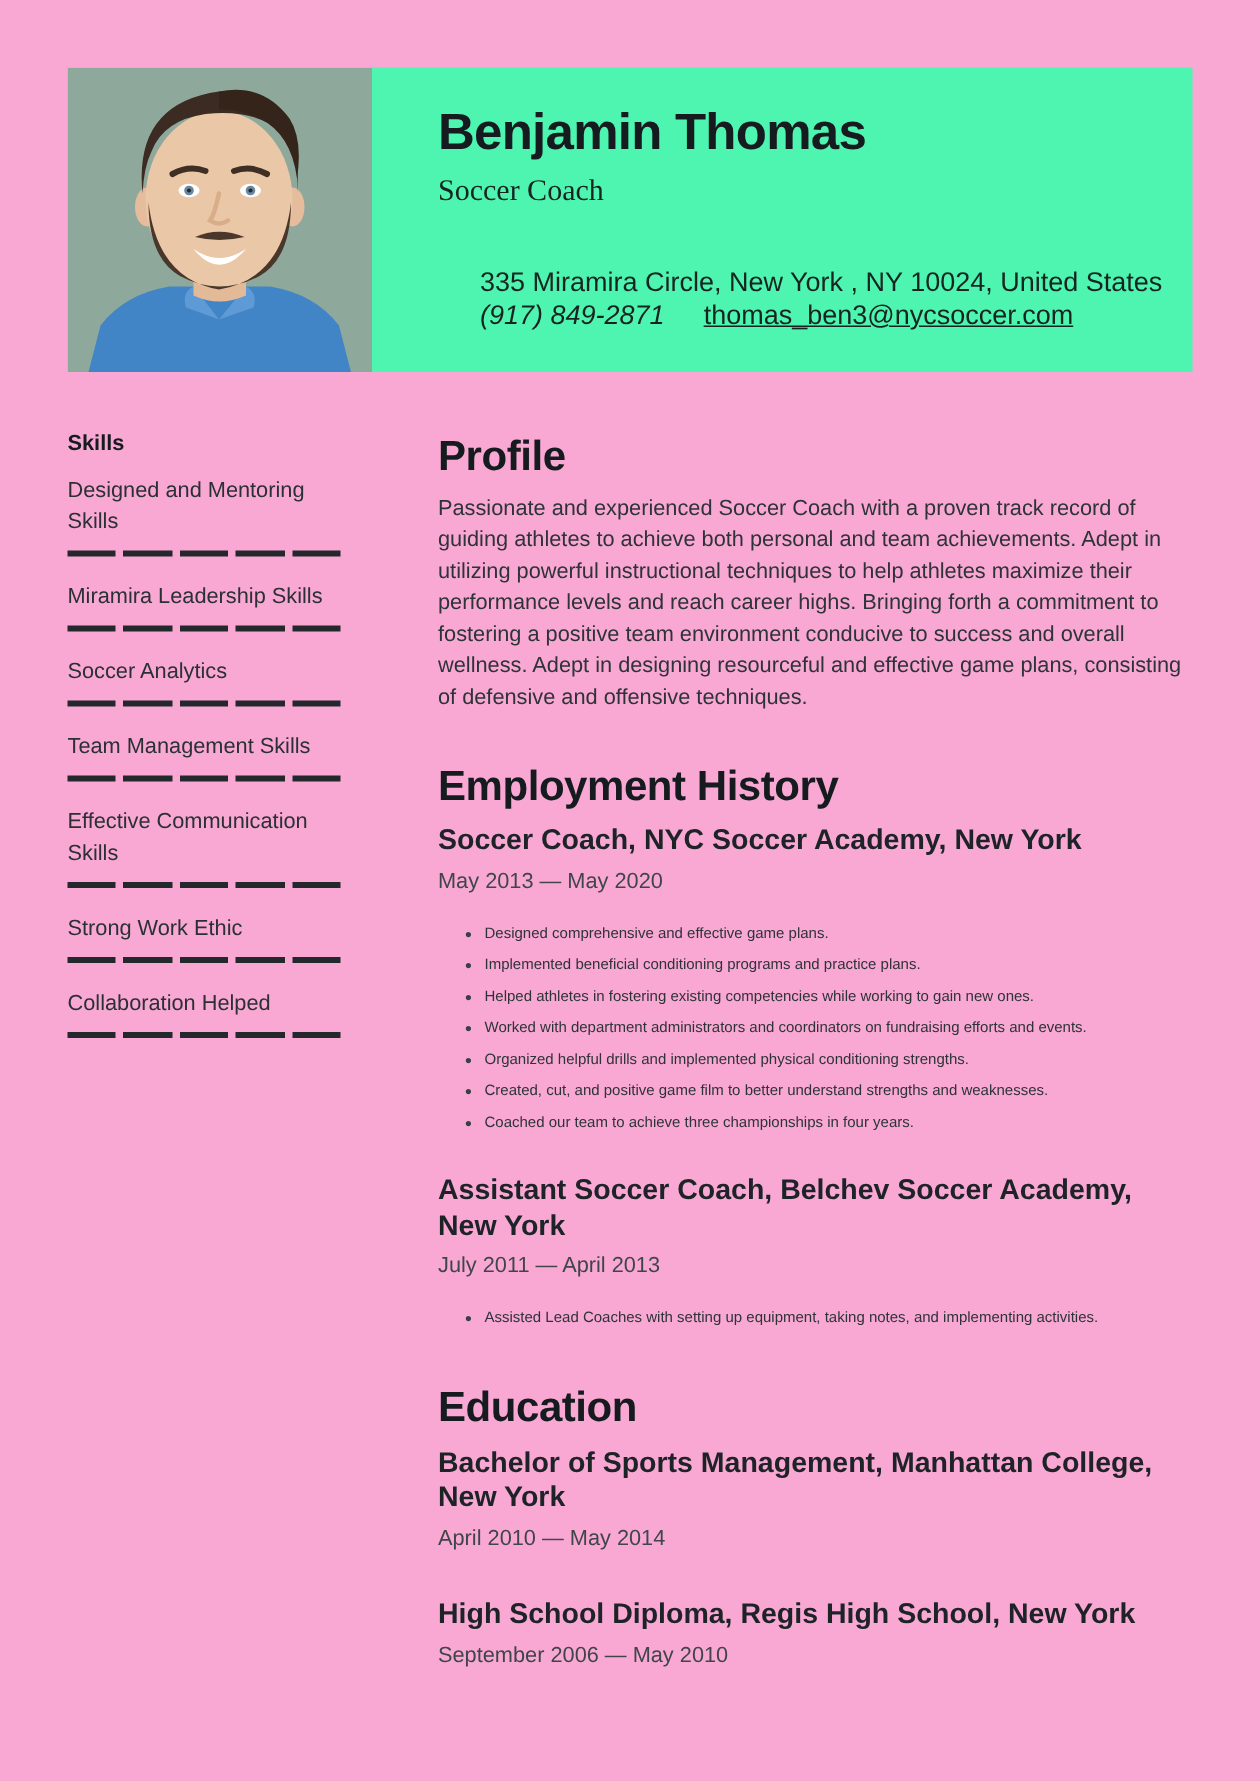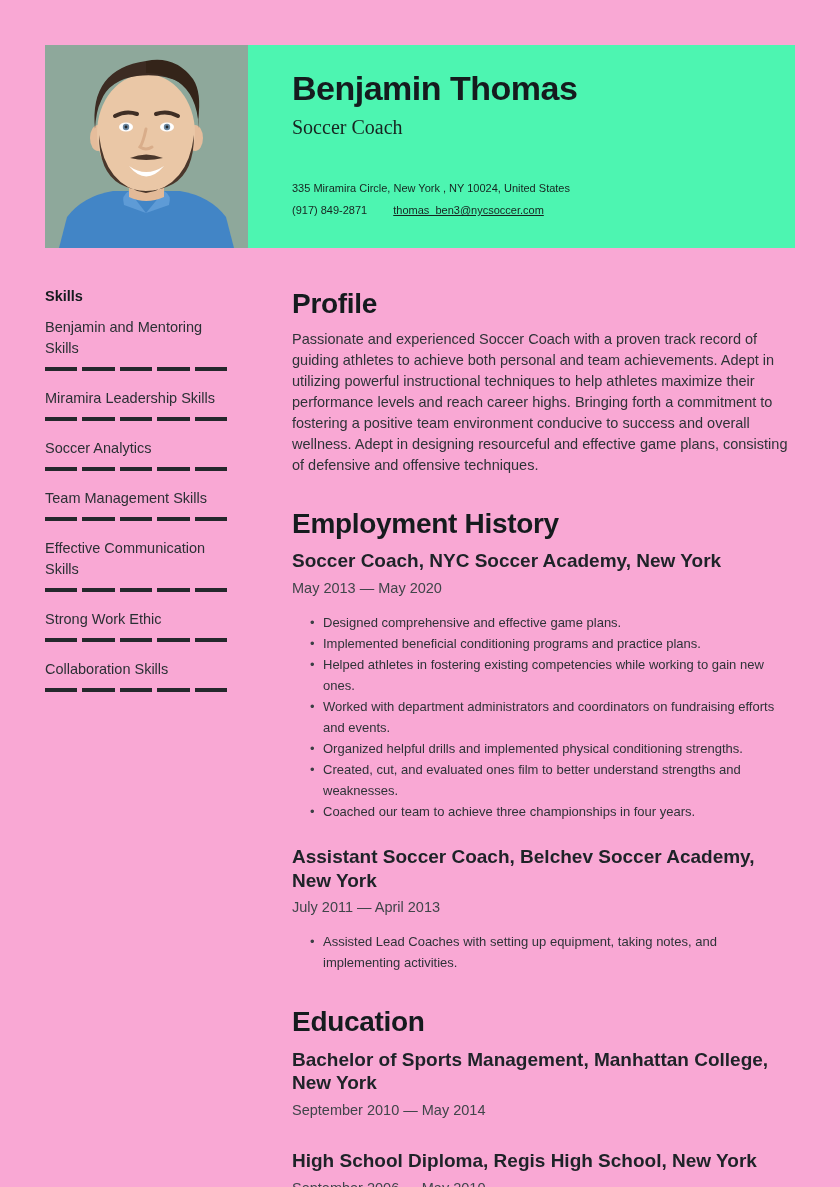--- a/index.html
+++ b/index.html
@@ -30,23 +30,23 @@
     letter-spacing:-0.5px;
     color:var(--text-dark,#151b1e);
   }
   .jobrole{
     margin:7px 0 0 0;
     font-size:20px;line-height:1.25;
     font-weight:400;
     color:#172420;
     font-family:Liberation Serif, serif;
   }
-  .contact{margin-top:37px;font-size:11px;line-height:22px;color:#172420;}
+  .contact{margin-top:37px;font-size:18px;line-height:22px;color:#172420;margin-left:28px;}
   .contact-row2{display:flex;align-items:baseline;}
-  .contact-row2 .phone{margin-right:26px;}
+  .contact-row2 .phone{margin-right:26px;font-style:italic;}
   .email-link{color:#172420;text-decoration:underline;cursor:pointer;}
   
   .columns{display:flex;margin-top:40px;}
   .sidebar{width:182px;flex:none;margin-right:65px;}
   .main{flex:1;min-width:0;}
   
   .skills-heading{
     margin:0 0 13px 0;
     font-size:14.5px;font-weight:700;
     color:var(--text-dark,#151b1e);
@@ -82,21 +82,21 @@
   }
   .job-dates{margin-top:6px;font-size:14.5px;line-height:1.3;color:#40454a;}
   .job-bullets{
     list-style:none;
     margin:14px 0 0 0;
     padding:0 0 0 18px;
   }
   .job-bullets li{
     position:relative;
     padding-left:13px;
-    font-size:13px;line-height:21px;
+    font-size:10px;line-height:21px;
     color:#2e3338;
   }
   .job-bullets li::before{
     content:"•";
     position:absolute;left:0;top:0;
     color:#3a3f44;font-size:13px;
   }
   .education-section{margin-top:33px;}
   .edu-entry + .edu-entry{margin-top:29px;}
 </style>
@@ -155,21 +155,21 @@
       </div>
     </div>
   </div>
 
   <div class="columns">
 
     <div class="sidebar">
       <h3 class="skills-heading">Skills</h3>
       <div id="skills-list">
   <div class="skill-item">
-    <div class="skill-label">Benjamin and Mentoring Skills</div>
+    <div class="skill-label">Designed and Mentoring Skills</div>
     <div class="skill-bar">
               <span class="seg"></span>
               <span class="seg"></span>
               <span class="seg"></span>
               <span class="seg"></span>
               <span class="seg"></span>
             </div>
   </div>
 
   <div class="skill-item">
@@ -221,21 +221,21 @@
     <div class="skill-bar">
               <span class="seg"></span>
               <span class="seg"></span>
               <span class="seg"></span>
               <span class="seg"></span>
               <span class="seg"></span>
             </div>
   </div>
 
   <div class="skill-item">
-    <div class="skill-label">Collaboration Skills</div>
+    <div class="skill-label">Collaboration Helped</div>
     <div class="skill-bar">
               <span class="seg"></span>
               <span class="seg"></span>
               <span class="seg"></span>
               <span class="seg"></span>
               <span class="seg"></span>
             </div>
   </div>
 </div>
     </div>
@@ -252,41 +252,41 @@
         <div id="jobs-list">
   <div class="job-entry">
     <h4 class="job-title">Soccer Coach, NYC Soccer Academy, New York</h4>
     <div class="job-dates">May 2013 — May 2020</div>
     <ul class="job-bullets">
                 <li>Designed comprehensive and effective game plans.</li>
                 <li>Implemented beneficial conditioning programs and practice plans.</li>
                 <li>Helped athletes in fostering existing competencies while working to gain new ones.</li>
                 <li>Worked with department administrators and coordinators on fundraising efforts and events.</li>
                 <li>Organized helpful drills and implemented physical conditioning strengths.</li>
-                <li>Created, cut, and evaluated ones film to better understand strengths and weaknesses.</li>
+                <li>Created, cut, and positive game film to better understand strengths and weaknesses.</li>
                 <li>Coached our team to achieve three championships in four years.</li>
               </ul>
   </div>
 
   <div class="job-entry">
     <h4 class="job-title">Assistant Soccer Coach, Belchev Soccer Academy, New York</h4>
     <div class="job-dates">July 2011 — April 2013</div>
     <ul class="job-bullets">
                 <li>Assisted Lead Coaches with setting up equipment, taking notes, and implementing activities.</li>
               </ul>
   </div>
 </div>
       </div>
 
       <div class="education-section">
         <h2 class="section-heading">Education</h2>
         <div id="education-list">
   <div class="edu-entry">
     <h4 class="job-title">Bachelor of Sports Management, Manhattan College, New York</h4>
-    <div class="job-dates">September 2010 — May 2014</div>
+    <div class="job-dates">April 2010 — May 2014</div>
   </div>
 
   <div class="edu-entry">
     <h4 class="job-title">High School Diploma, Regis High School, New York</h4>
     <div class="job-dates">September 2006 — May 2010</div>
   </div>
 </div>
       </div>
 
     </div>

